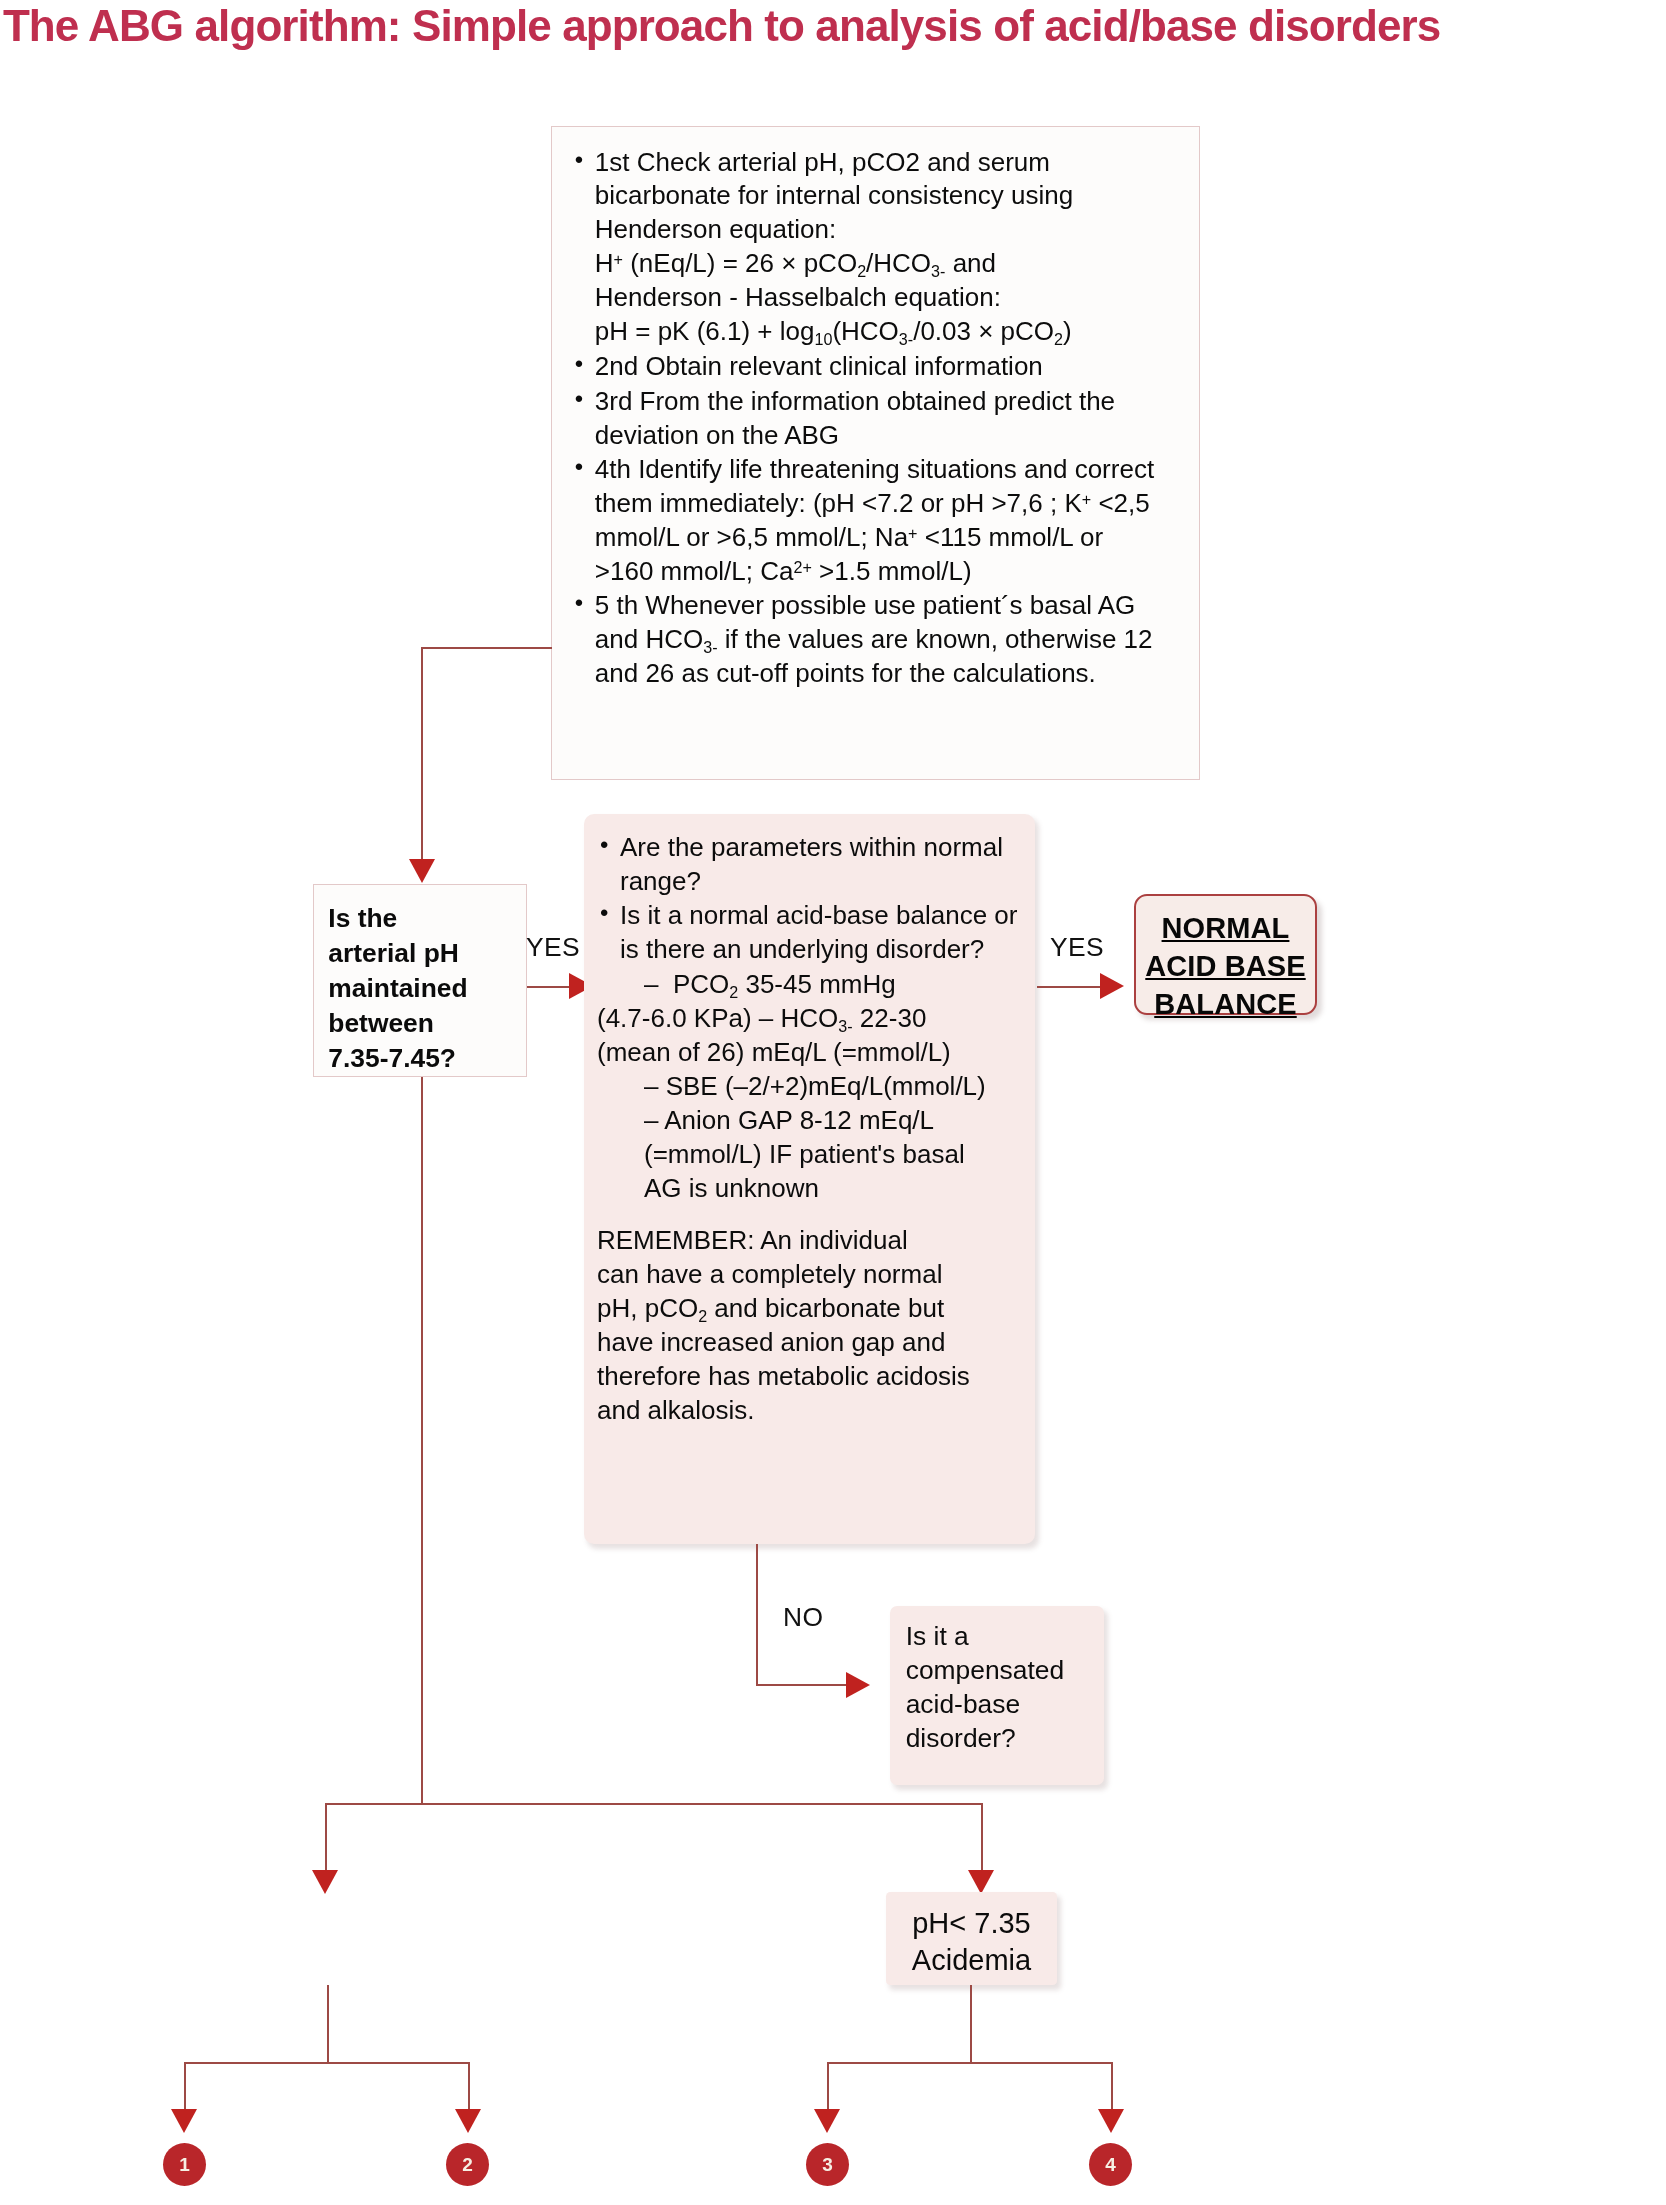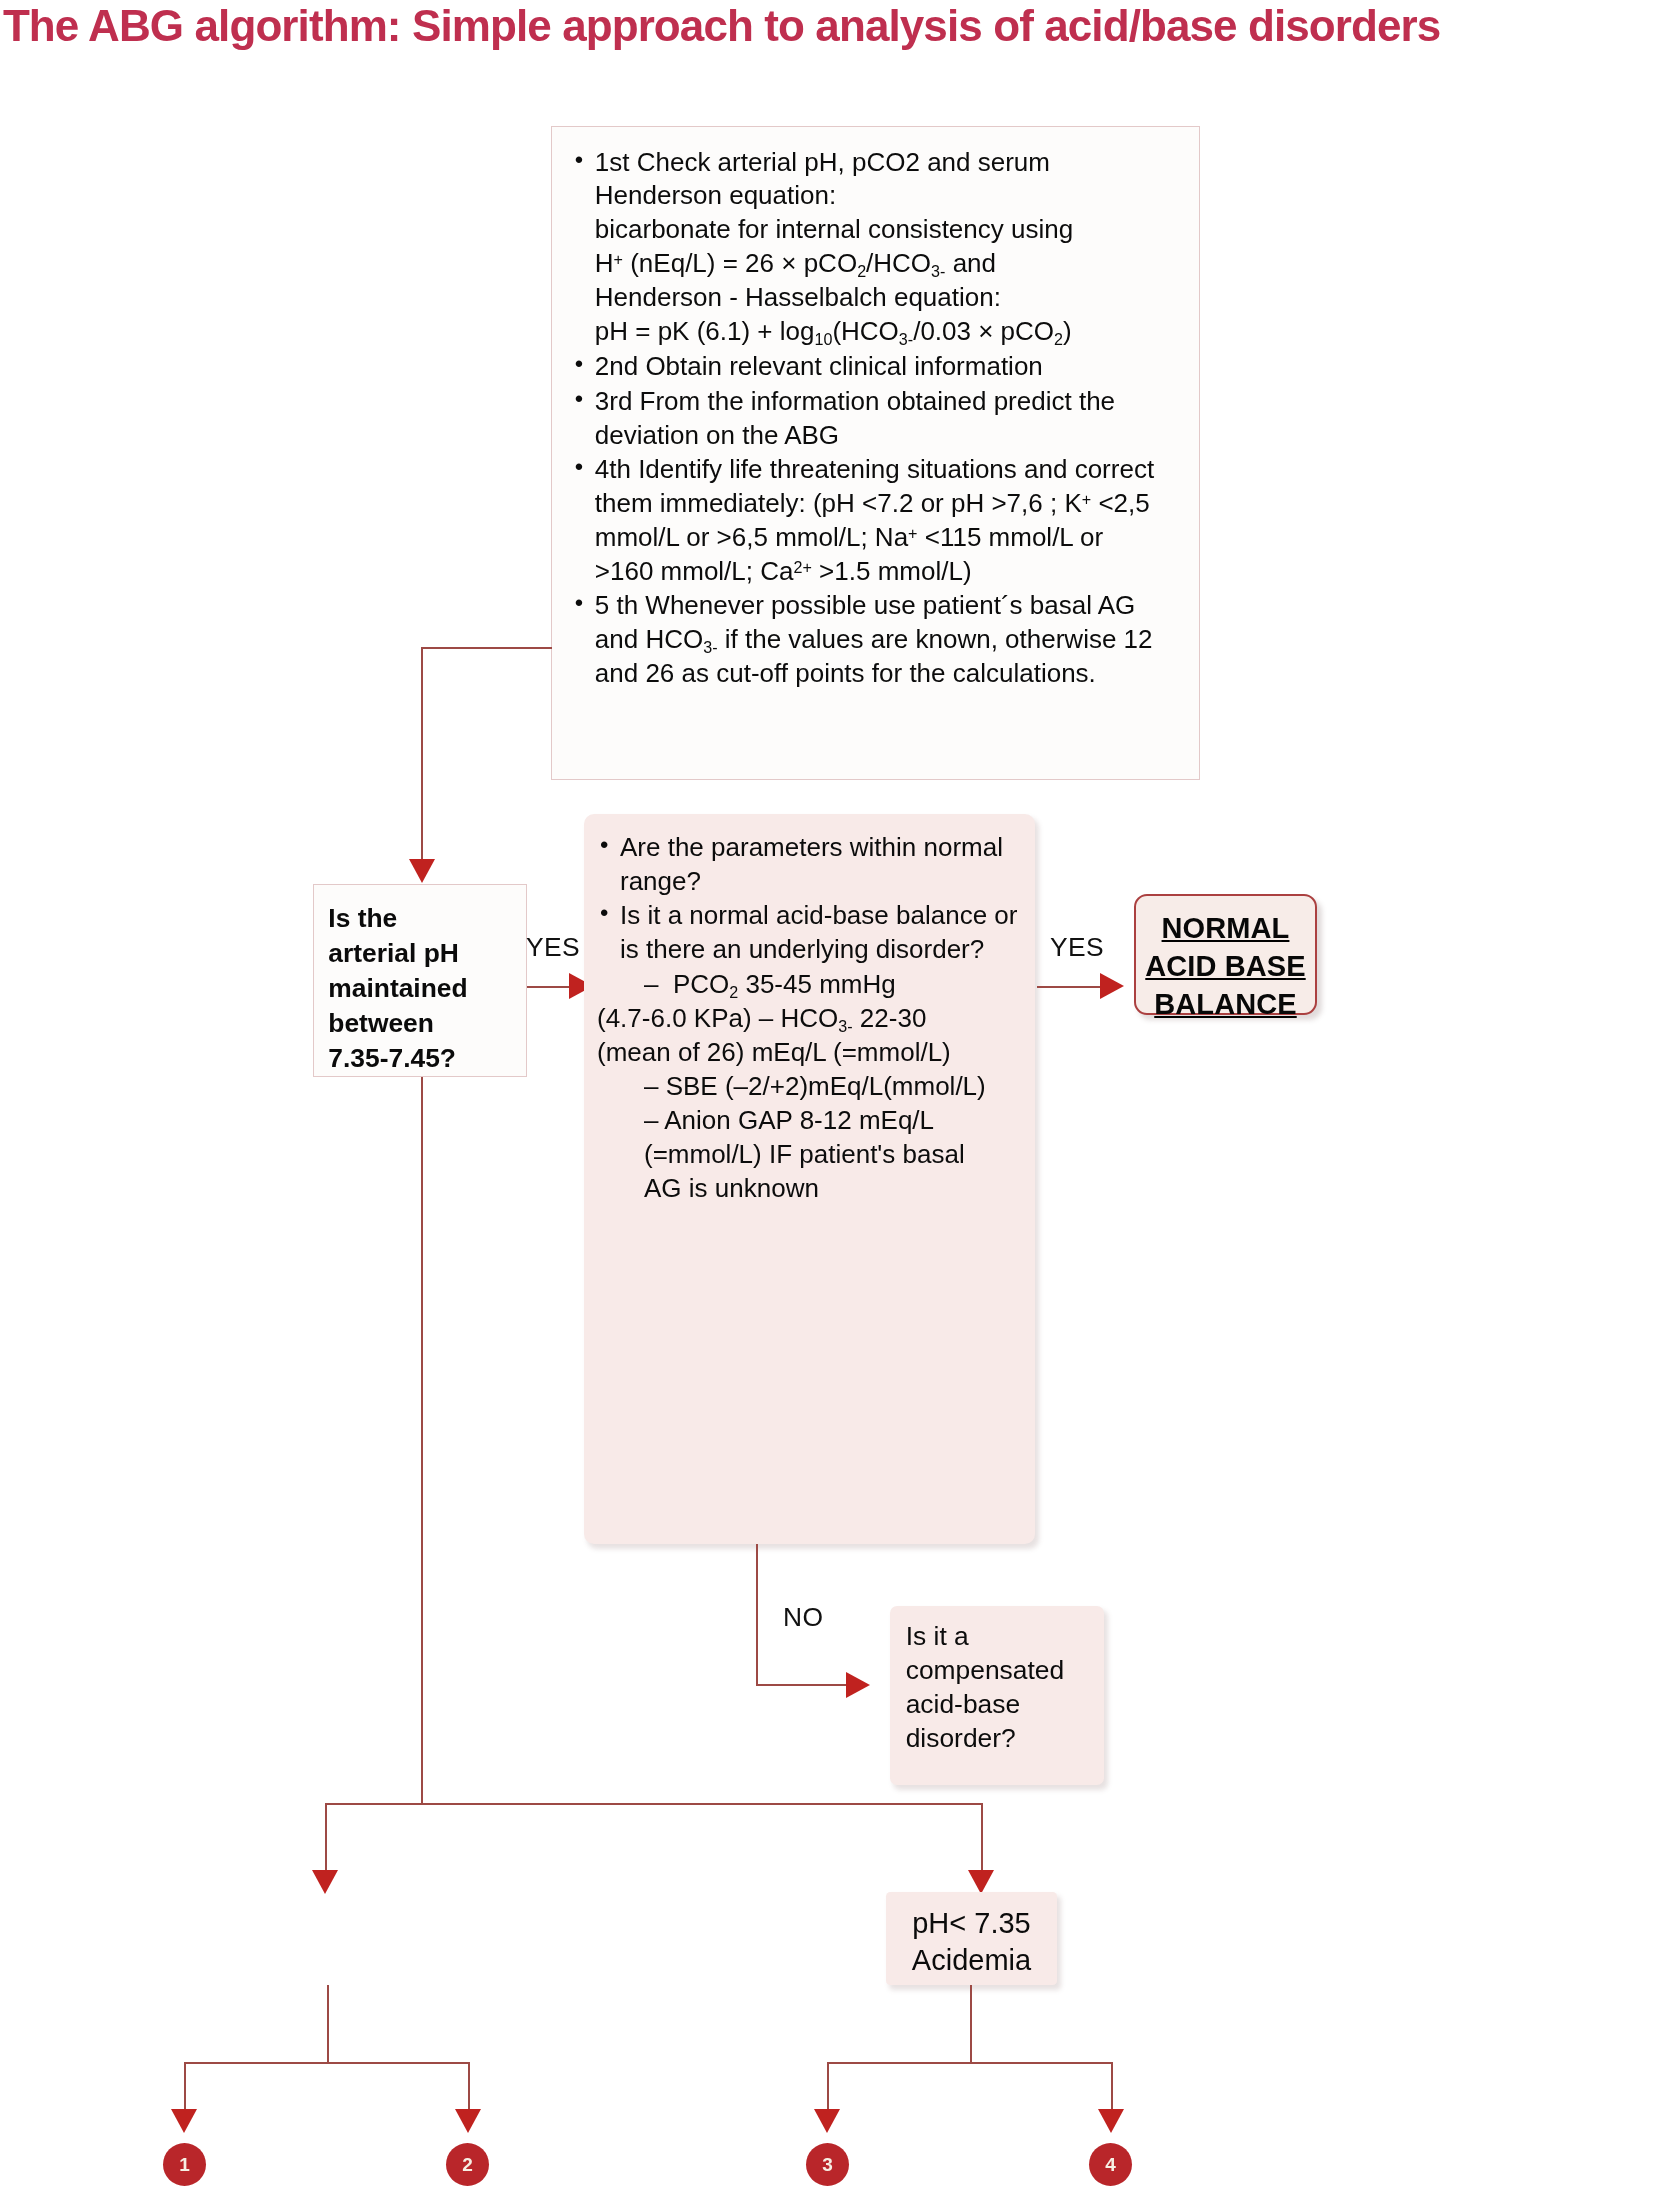--- a/index.html
+++ b/index.html
@@ -168,22 +168,22 @@
 
 <div id="page">
 
   <div id="title">The ABG algorithm: Simple approach to analysis of acid/base disorders</div>
 
   <div class="node box-white" style="left:551px; top:126px; width:649px; height:654px;">
     <div class="steps">
       <ul>
         <li>
           <span class="cont">1st Check arterial pH, pCO2 and serum</span>
+          <span class="cont">bicarbonate for internal consistency using</span>
           <span class="cont">Henderson equation:</span>
-          <span class="cont">bicarbonate for internal consistency using</span>
           <span class="cont">H<sup>+</sup> (nEq/L) = 26 × pCO<sub>2</sub>/HCO<sub>3-</sub> and</span>
           <span class="cont">Henderson - Hasselbalch equation:</span>
           <span class="cont">pH = pK (6.1) + log<sub>10</sub>(HCO<sub>3-</sub>/0.03 × pCO<sub>2</sub>)</span>
         </li>
         <li>
           <span class="cont">2nd Obtain relevant clinical information</span>
         </li>
         <li>
           <span class="cont">3rd From the information obtained predict the</span>
           <span class="cont">deviation on the ABG</span>
@@ -235,20 +235,28 @@
         </li>
       </ul>
       <div class="dashline ind">–&nbsp; PCO<sub>2</sub> 35-45 mmHg</div>
       <div>(4.7-6.0 KPa) – HCO<sub>3-</sub> 22-30</div>
       <div>(mean of 26) mEq/L (=mmol/L)</div>
       <div class="dashline ind">–  SBE (–2/+2)mEq/L(mmol/L)</div>
       <div class="dashline ind">–  Anion GAP 8-12 mEq/L</div>
       <div style="padding-left:47px;">(=mmol/L) IF patient's basal</div>
       <div style="padding-left:47px;">AG is unknown</div>
 
+      <div class="remember">
+        <div>REMEMBER: An individual</div>
+        <div>can have a completely normal</div>
+        <div>pH, pCO<sub>2</sub> and bicarbonate but</div>
+        <div>have  increased anion gap and</div>
+        <div>therefore has metabolic acidosis</div>
+        <div>and alkalosis.</div>
+      </div>
     </div>
   </div>
 
   <div class="edgelabel" style="left:1050px; top:932px;">YES</div>
   <div class="ln lnh" style="left:1037px; top:986px; width:66px;"></div>
   <div class="arrow-r" style="left:1100px; top:973px;"></div>
 
   <div class="node box-outline-round" style="left:1134px; top:894px; width:183px; height:121px;text-decoration:underline;">
     <div class="normalbox">
       <div>NORMAL</div>

